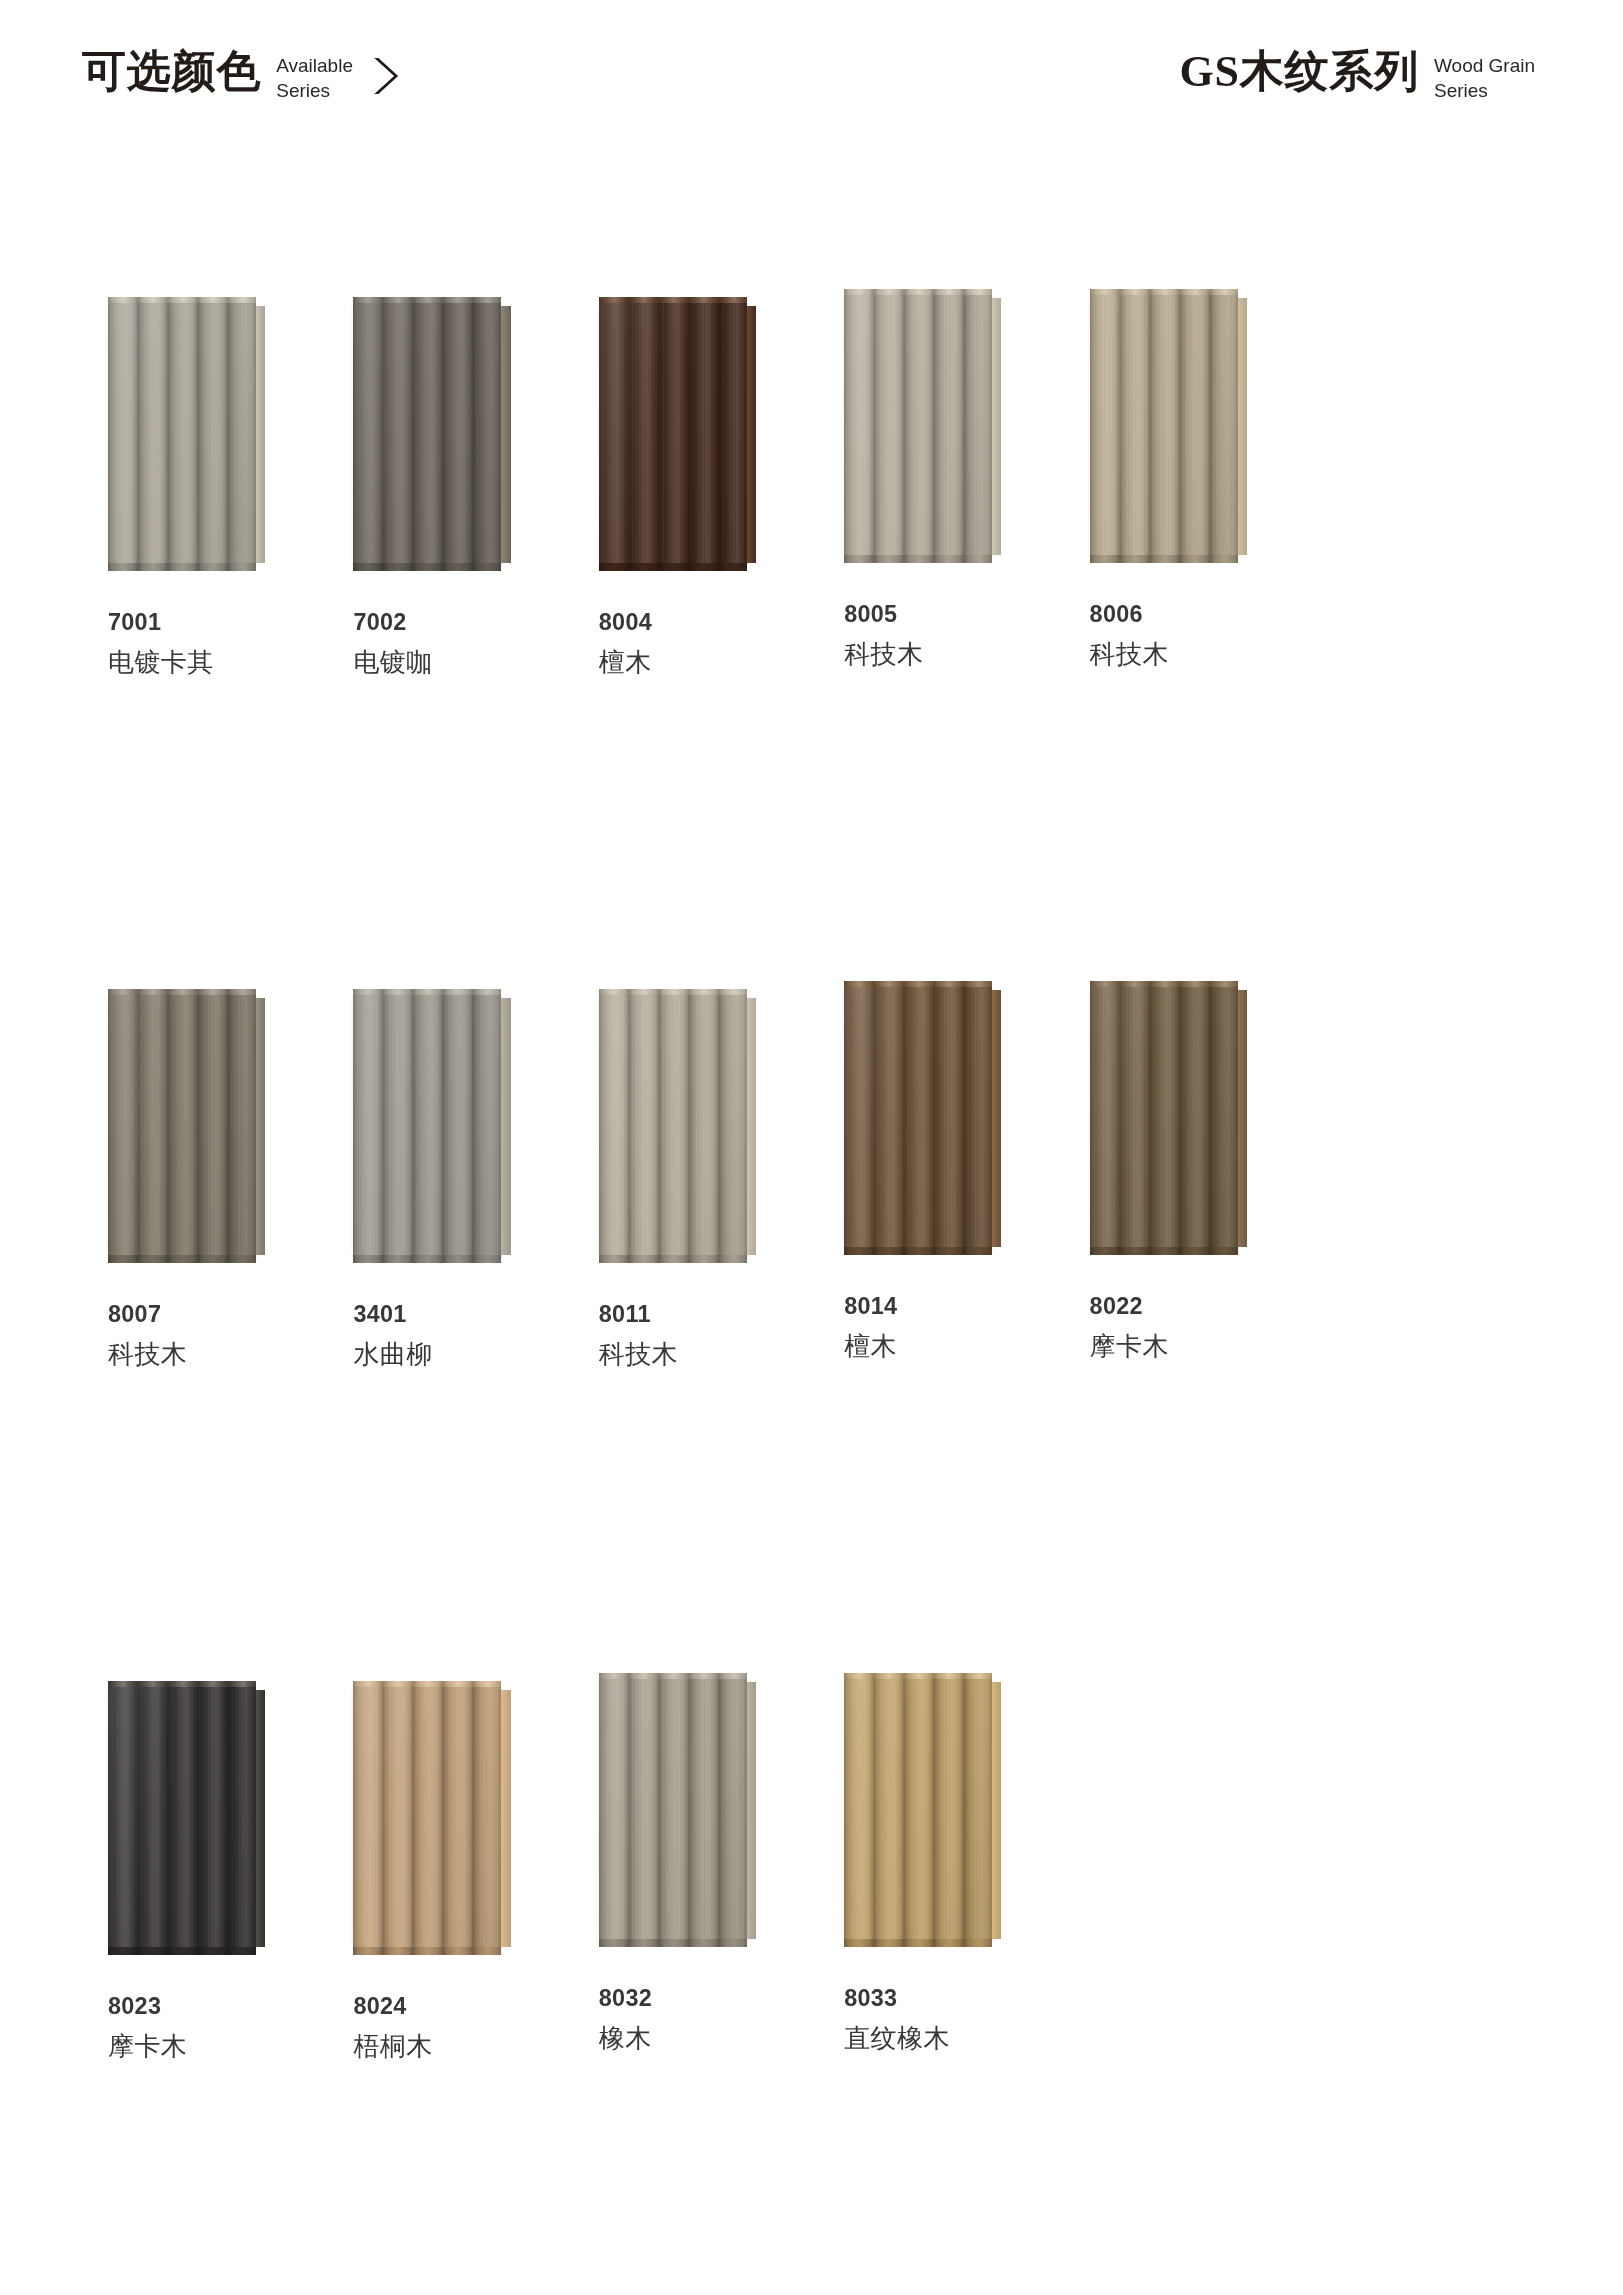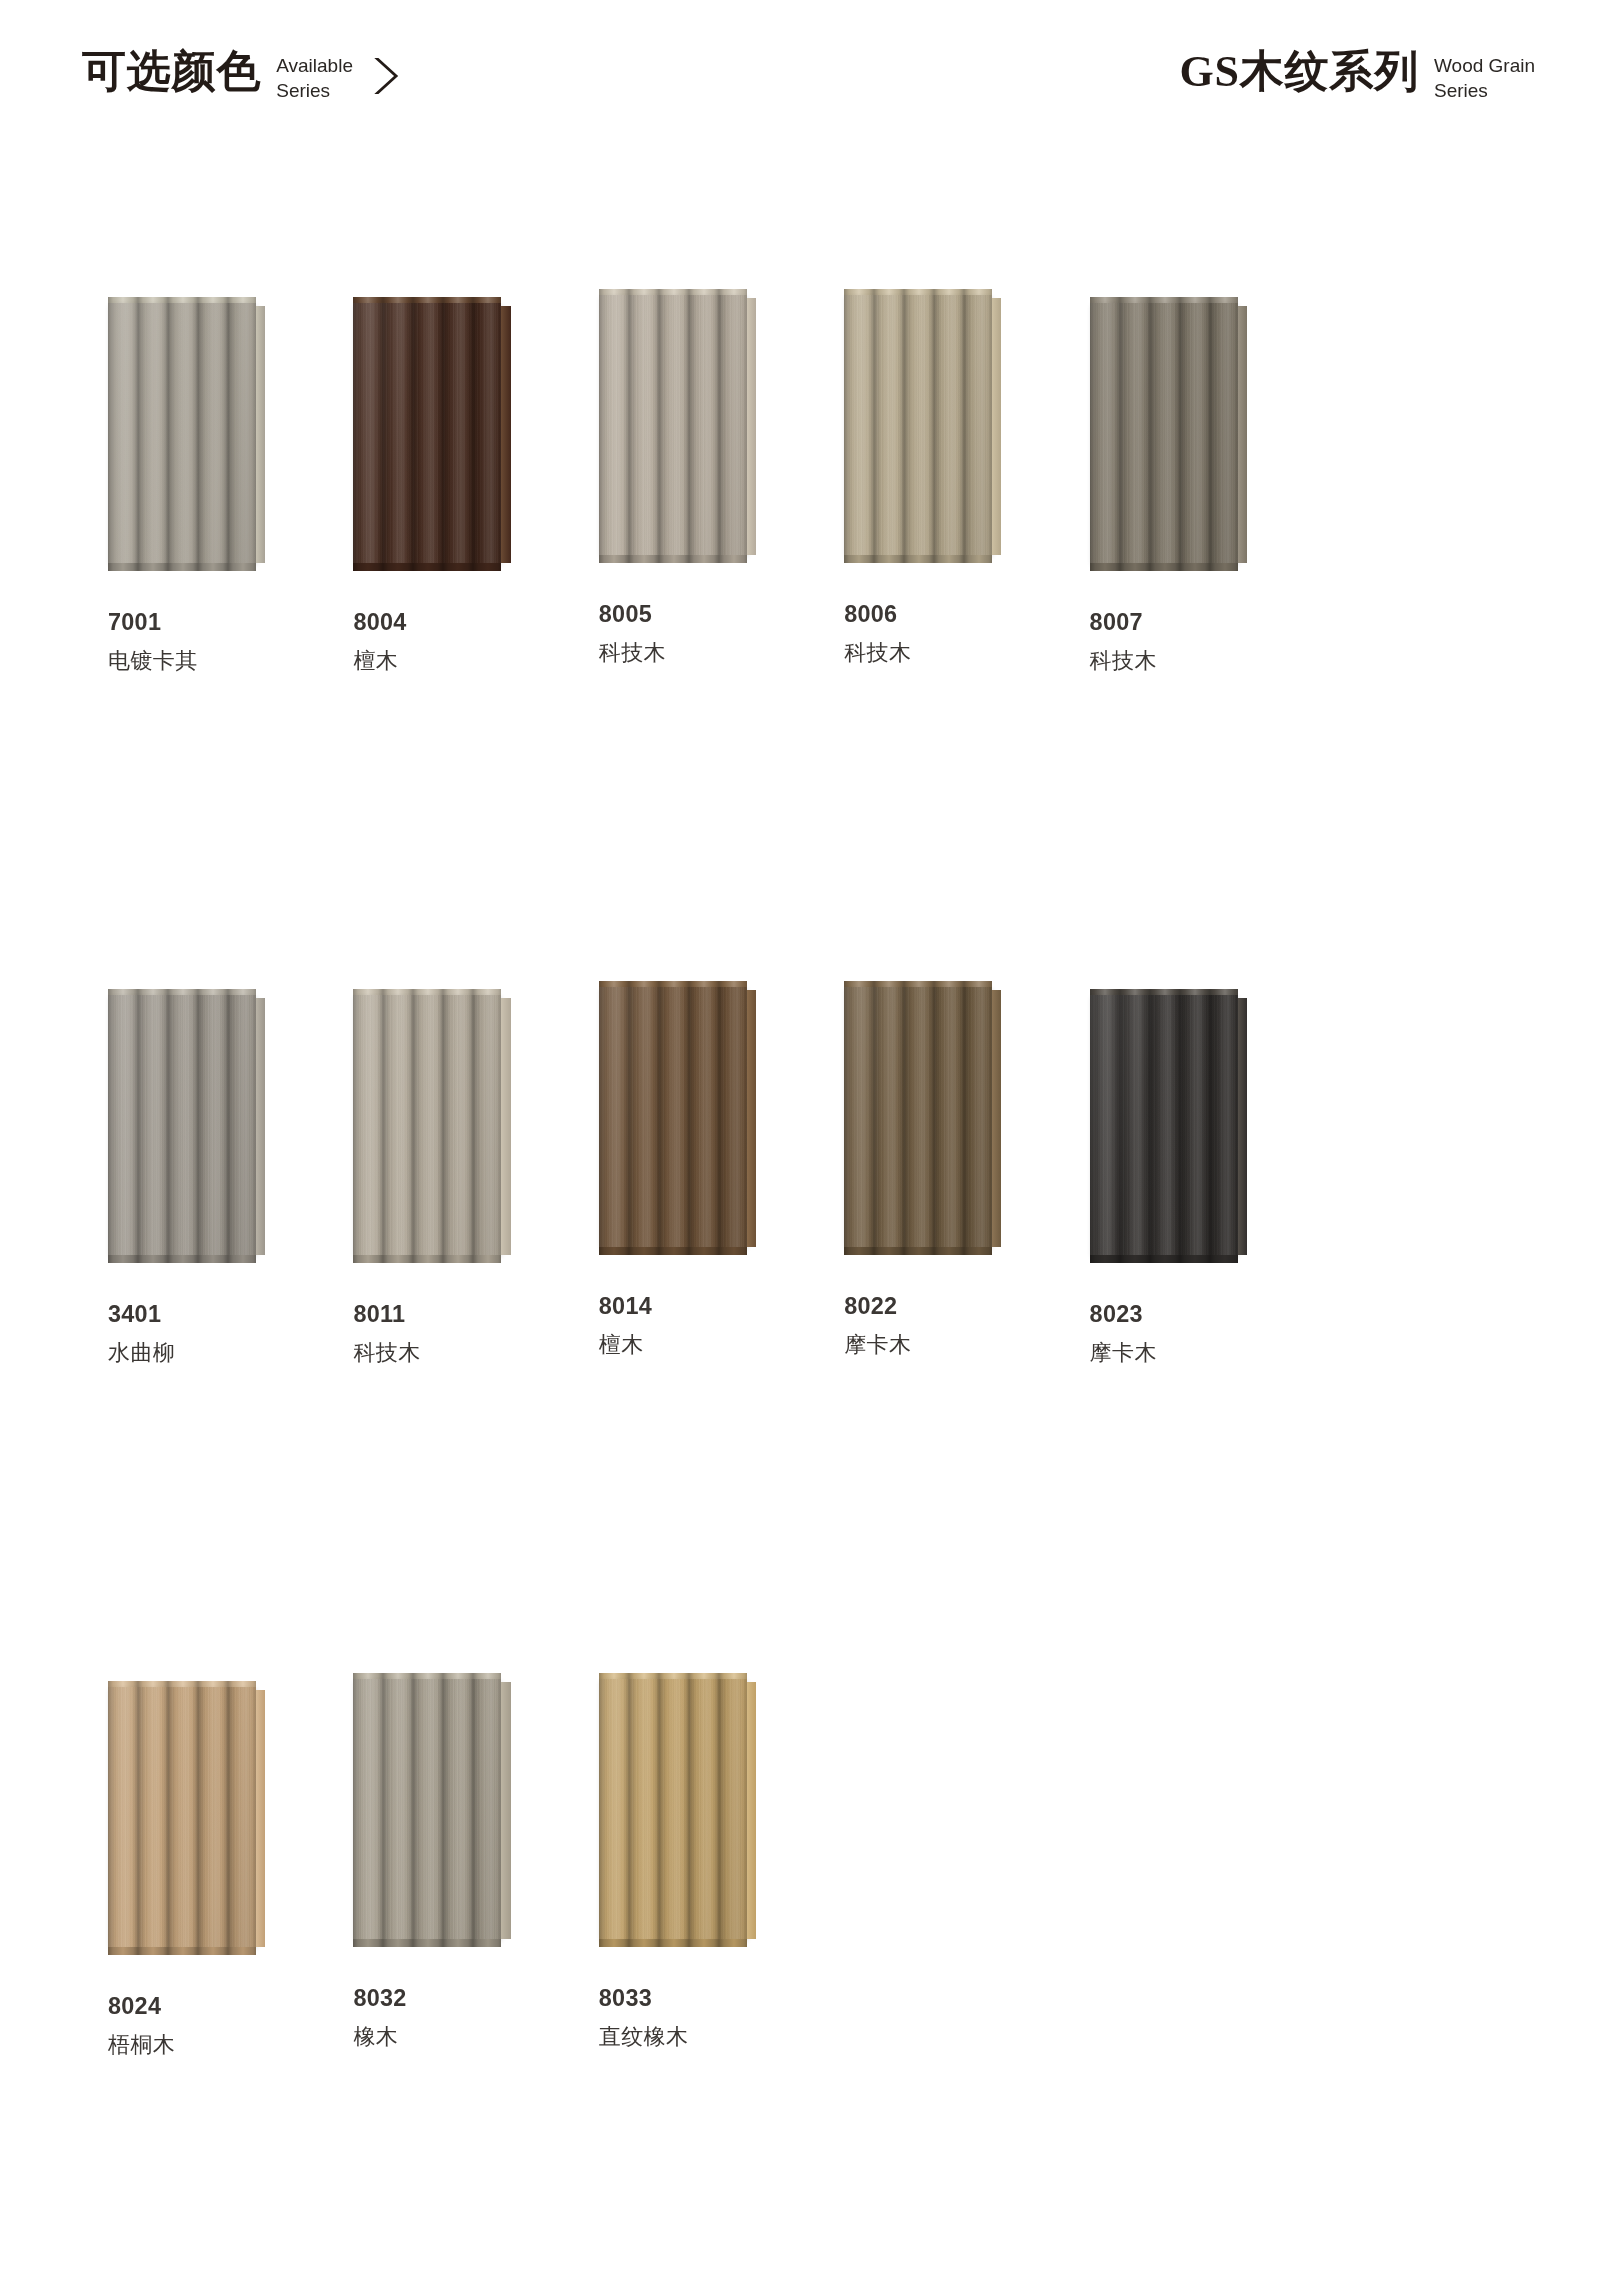--- a/index.html
+++ b/index.html
@@ -188,21 +188,21 @@
     margin-top: 47px;
   }
   .code {
     font-size: 23.4px;
     font-weight: 700;
     color: #3b3734;
     line-height: 1.05;
     letter-spacing: 0.3px;
   }
   .name {
-    font-size: 22px;
+    font-size: 26px;
     font-weight: 500;
     color: #3b3734;
     line-height: 1.05;
     margin-top: 14px;
     letter-spacing: 0.4px;
   }
 </style>
 </head>
 <body>
 
@@ -240,20 +240,37 @@
         <div class="panel-side" style="background: linear-gradient(90deg, rgb(200, 195, 178) 0%, rgb(168, 162, 150) 100%);"></div>
         <div class="panel-bottom" style="background-color: rgb(168, 162, 150);"></div>
       </div>
       <div class="label">
         <div class="code">7001</div>
         <div class="name">电镀卡其</div>
       </div>
     </div>
     <div class="cell">
       <div class="swatch-wrap">
+        <div class="panel-top" style="background-color: rgb(141, 134, 122);"></div>
+        <div class="panel">
+          <div class="base" style="background: rgb(108, 101, 92);"></div>
+          <div class="grain" style="opacity: 0.16;"></div>
+          <div class="flutes"></div>
+          <div class="sheen"></div>
+        </div>
+        <div class="panel-side" style="background: linear-gradient(90deg, rgb(141, 134, 122) 0%, rgb(108, 101, 92) 100%);"></div>
+        <div class="panel-bottom" style="background-color: rgb(108, 101, 92);"></div>
+      </div>
+      <div class="label">
+        <div class="code">7002</div>
+        <div class="name">电镀咖</div>
+      </div>
+    </div>
+    <div class="cell">
+      <div class="swatch-wrap">
         <div class="panel-top" style="background-color: rgb(106, 74, 51);"></div>
         <div class="panel">
           <div class="base" style="background: rgb(68, 40, 28);"></div>
           <div class="grain" style="opacity: 0.55;"></div>
           <div class="flutes"></div>
           <div class="sheen"></div>
         </div>
         <div class="panel-side" style="background: linear-gradient(90deg, rgb(106, 74, 51) 0%, rgb(68, 40, 28) 100%);"></div>
         <div class="panel-bottom" style="background-color: rgb(68, 40, 28);"></div>
       </div>

